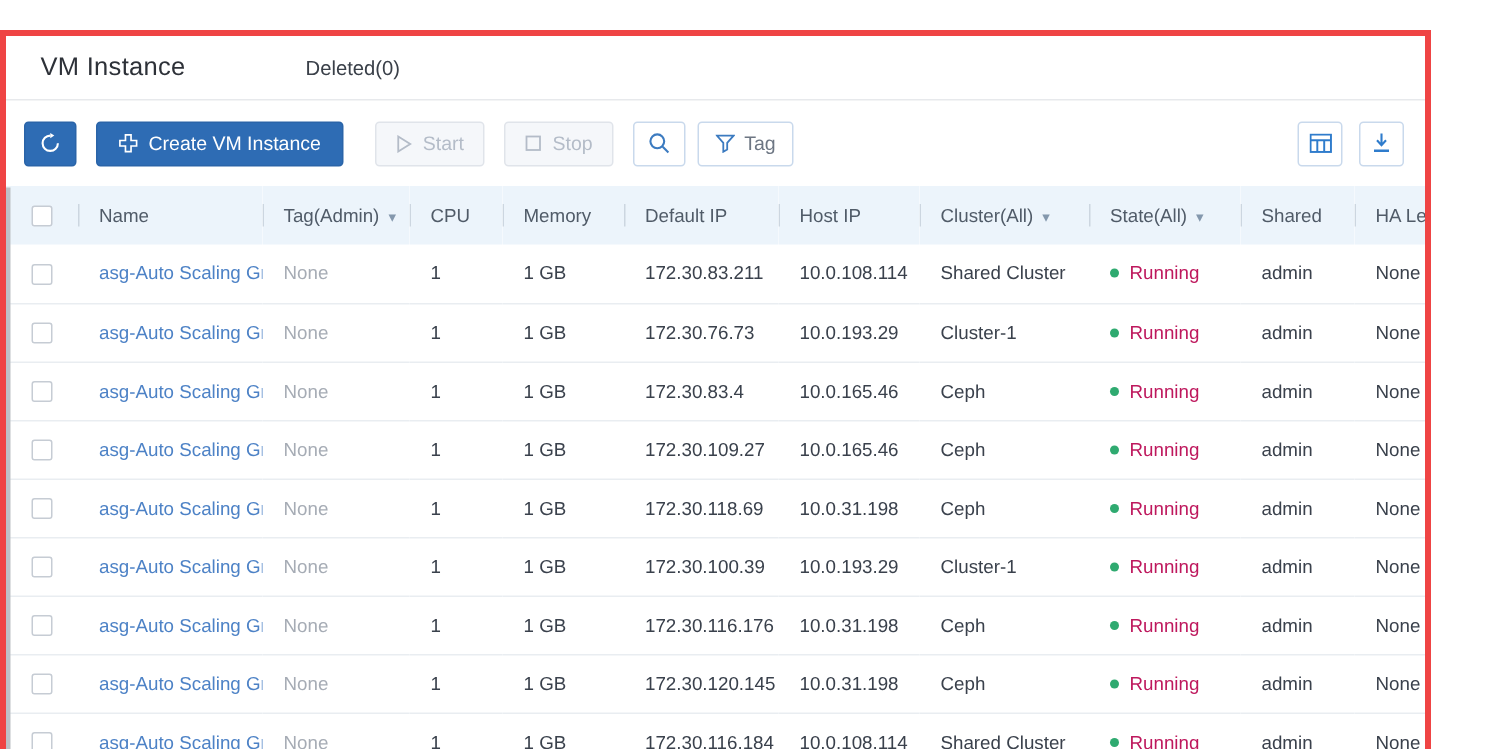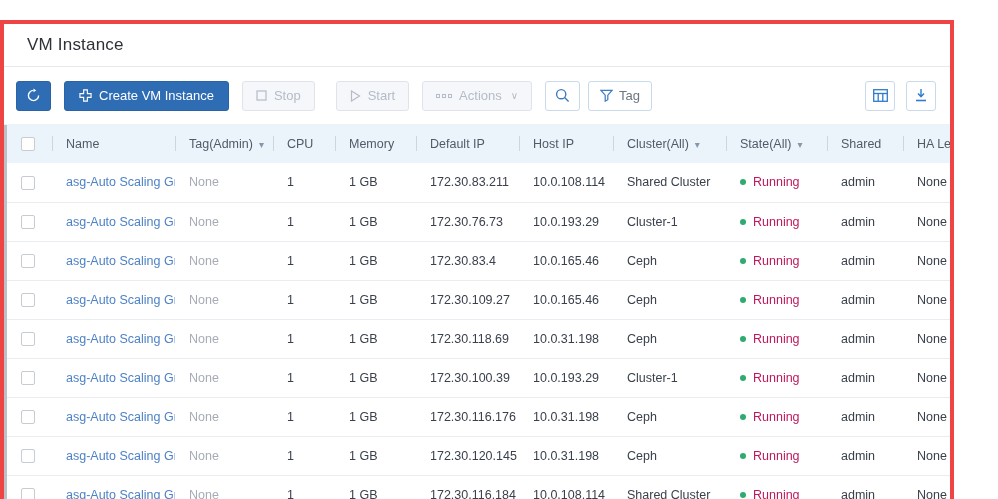--- a/index.html
+++ b/index.html
@@ -166,20 +166,23 @@
   .icon-svg { display: block; }
 </style>
 </head>
 <body>
 
 <div class="page">
 
   <div class="titlebar">
     <div class="page-title">VM Instance</div>
     <div class="tabs">
+      <div class="tab">
+        <span>Deleted(0)</span>
+      </div>
     </div>
   </div>
 
   <div class="toolbar">
     <button class="btn btn-refresh">
       <span>
         <svg class="icon-svg" width="15" height="15" viewBox="0 0 15 15">
           <path d="M12.6 7.5 A5.1 5.1 0 1 1 7.5 2.4" fill="none" stroke="#fff" stroke-width="1.4"></path>
           <path d="M7.5 0.6 L10.2 2.4 L7.5 4.2 Z" fill="#fff"></path>
         </svg>
@@ -188,47 +191,38 @@
 
     <button class="btn btn-primary">
       <span>
         <svg class="icon-svg" width="13" height="13" viewBox="0 0 14 14">
           <path d="M5 1 h4 v4 h4 v4 h-4 v4 h-4 v-4 h-4 v-4 h4 z" fill="none" stroke="#fff" stroke-width="1.2"></path>
         </svg>
       </span>
       <span>Create VM Instance</span>
     </button>
 
+    <button class="btn btn-disabled group-gap">
+      <span>
+        <svg class="icon-svg" width="11" height="12" viewBox="0 0 11 12">
+          <path d="M1.5 1 L9.5 6 L1.5 11 Z" fill="none" stroke="#b4bcc8" stroke-width="1.2"></path>
+        </svg>
+      </span>
+      <span>Start</span>
+    </button>
+
     <button class="btn btn-disabled">
       <span>
         <svg class="icon-svg" width="11" height="11" viewBox="0 0 11 11">
           <rect x="1" y="1" width="9" height="9" fill="none" stroke="#b4bcc8" stroke-width="1.2"></rect>
         </svg>
       </span>
       <span>Stop</span>
     </button>
 
-    <button class="btn btn-disabled group-gap">
-      <span>
-        <svg class="icon-svg" width="11" height="12" viewBox="0 0 11 12">
-          <path d="M1.5 1 L9.5 6 L1.5 11 Z" fill="none" stroke="#b4bcc8" stroke-width="1.2"></path>
-        </svg>
-      </span>
-      <span>Start</span>
-    </button>
-
-    <button class="btn btn-disabled">
-      <span class="dots">
-          <i></i>
-          <i></i>
-          <i></i>
-        </span>
-      <span>Actions</span>
-      <span class="caret-small">∨</span>
-    </button>
 
     <button class="btn btn-light btn-sq" style="width:35px;">
       <span>
         <svg class="icon-svg" width="15" height="15" viewBox="0 0 15 15">
           <circle cx="6.2" cy="6.2" r="4.6" fill="none" stroke="#3c7bc0" stroke-width="1.4"></circle>
           <line x1="9.8" y1="9.8" x2="13.6" y2="13.6" stroke="#3c7bc0" stroke-width="1.4"></line>
         </svg>
       </span>
     </button>
 

